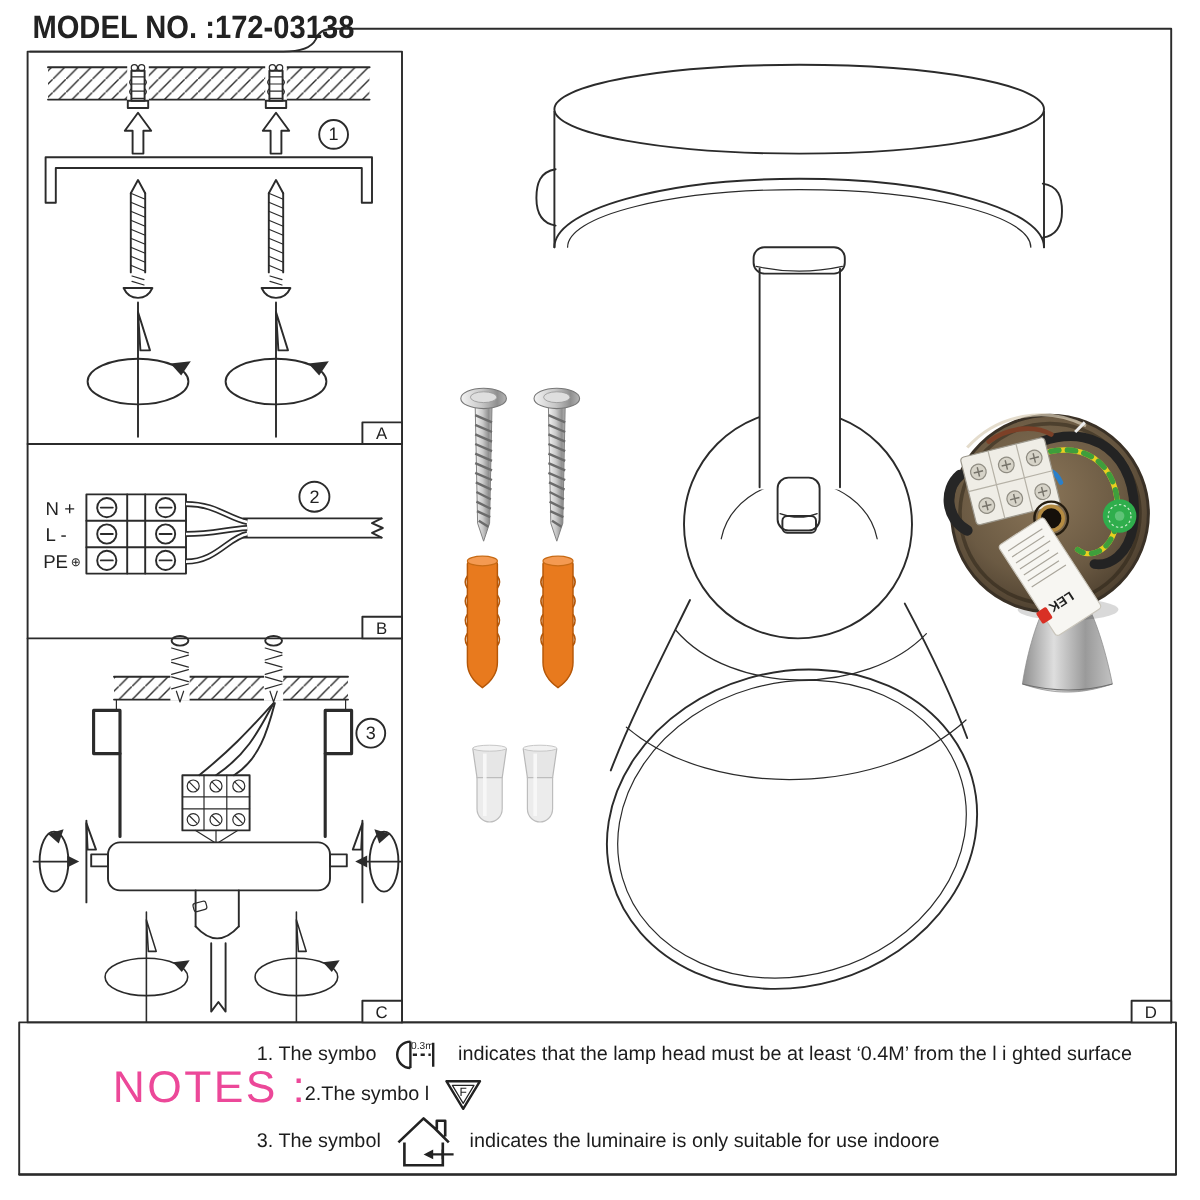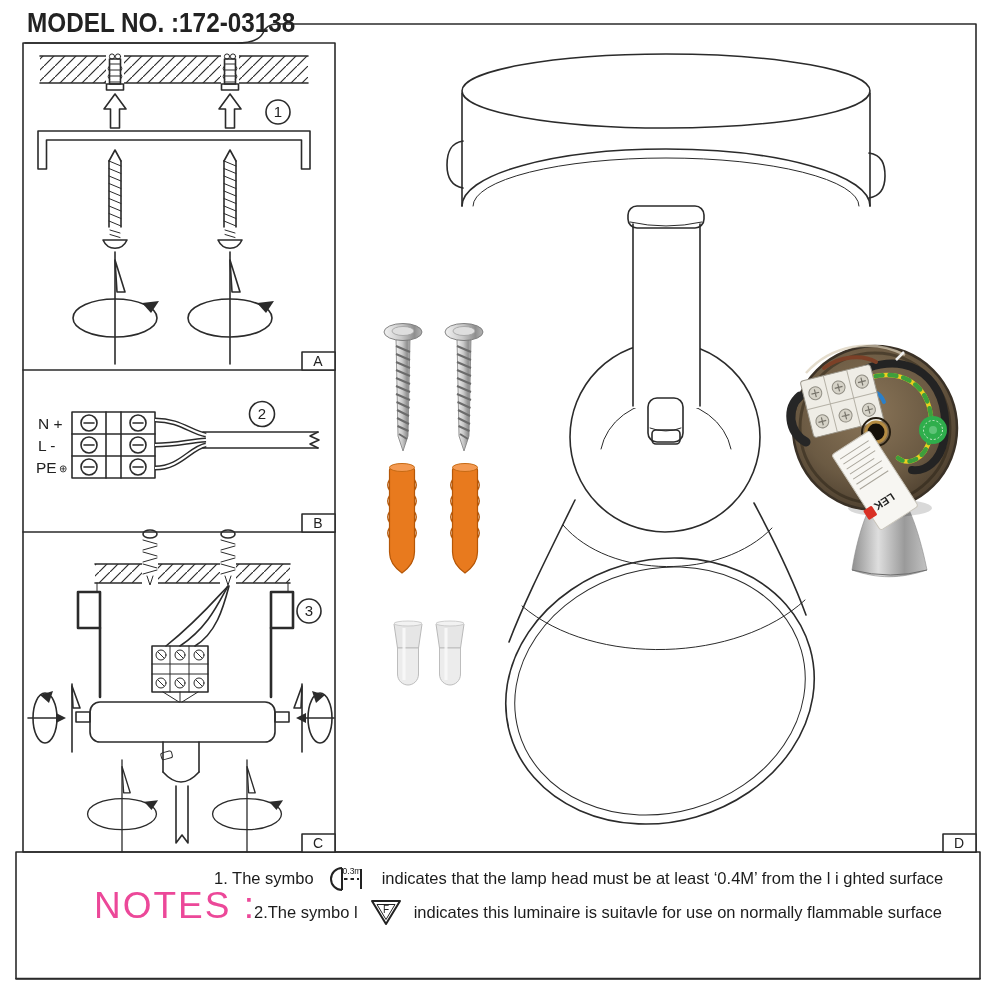--- a/index.html
+++ b/index.html
@@ -369,17 +369,26 @@
     </svg>
     <span>indicates that the lamp head must be at least ‘0.4M’ from the l i ghted surface</span>
   </div>
   <div class="nrow r2">
     <span>2.The symbo l</span>
     <svg class="symsvg" width="32" height="28" viewBox="0 0 32 28">
       <path d="M2,3 H30 L16,26 Z" stroke="#222" stroke-width="2" fill="none" stroke-linejoin="round"></path>
       <path d="M7,6.5 H25 L16,21.5 Z" stroke="#222" stroke-width="1" fill="none" stroke-linejoin="round"></path>
       <text x="16" y="15" font-size="10" text-anchor="middle" font-family="Liberation Serif, serif">F</text>
     </svg>
-    <span>indicates this luminaire is suitavle for use on normally flammable surface</span>
+  </div>
+  <div class="nrow r3">
+    <span>3. The symbol</span>
+    <svg class="symsvg" width="50" height="46" viewBox="0 0 50 46">
+      <path d="M3,24 L24,4 L33,12 M35,13 V6 H42 V19 M33,12 L45,24" stroke="#222" stroke-width="2.2" fill="none" stroke-linejoin="round"></path>
+      <path d="M8,24 V43 H40 V24" stroke="#222" stroke-width="2.2" fill="none"></path>
+      <path d="M31,34 H49 M40,30 V38" stroke="#222" stroke-width="2" fill="none"></path>
+      <polygon points="24,34 32,30 32,38" fill="#222"></polygon>
+    </svg>
+    <span>indicates the luminaire is only suitable for use indoore</span>
   </div>
 </div>
 
 </div>
 
 </body></html>

